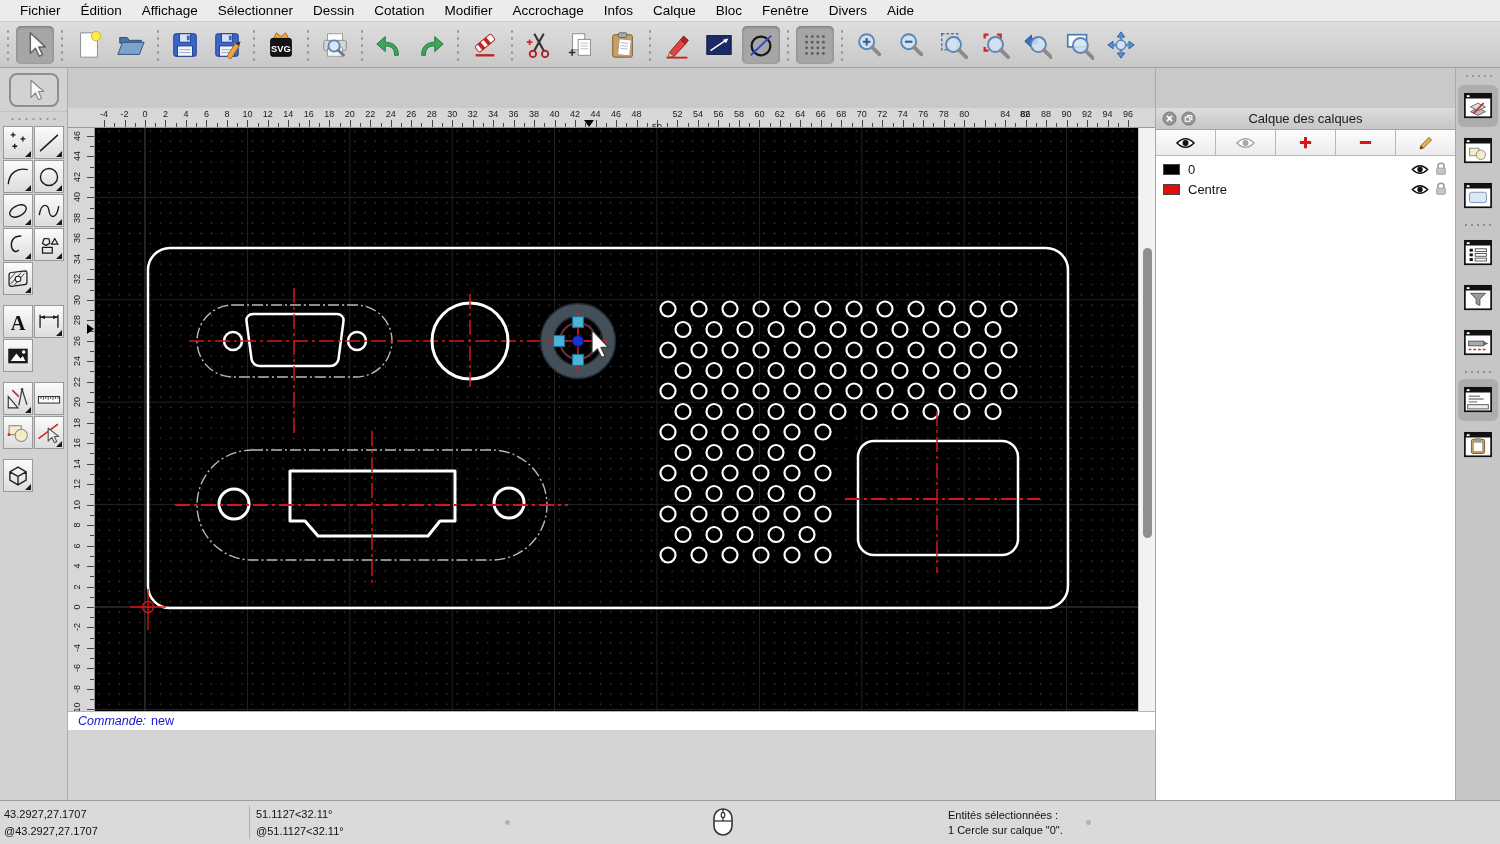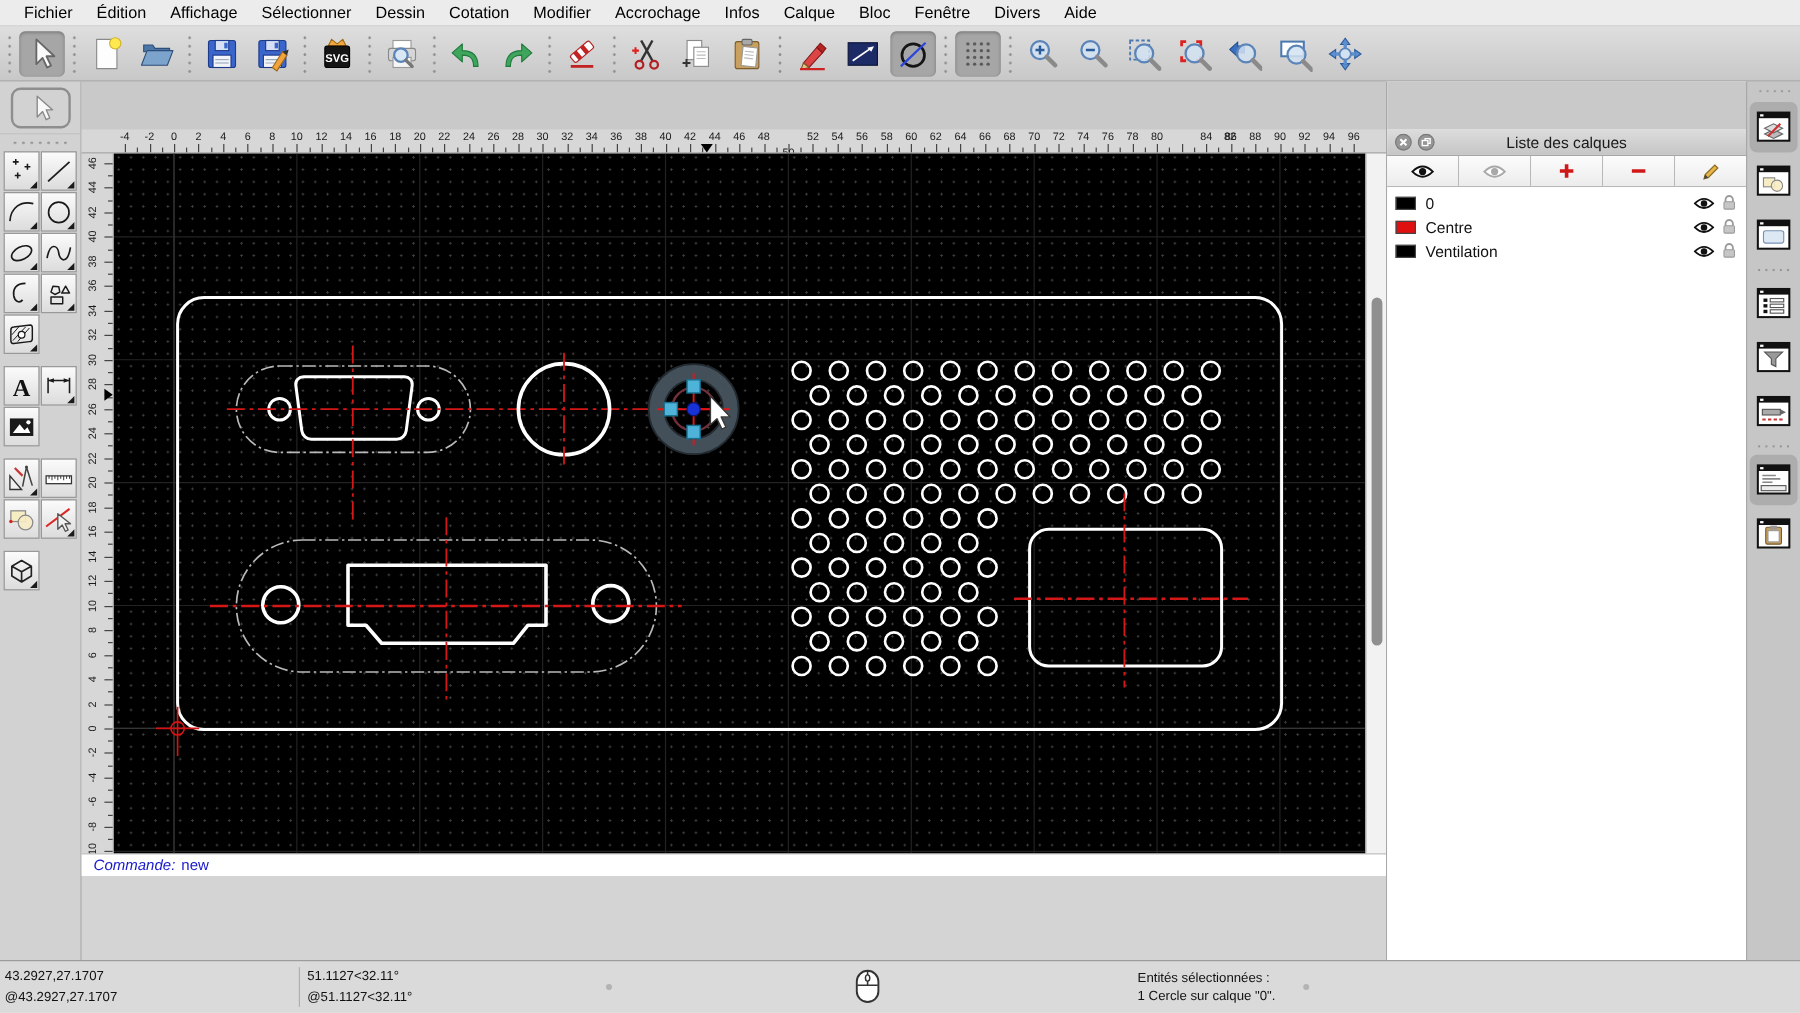--- a/index.html
+++ b/index.html
@@ -1111,21 +1111,21 @@
 
     <div class="panel-col">
       <div class="panel-spacer"></div>
       <div class="panel-header">
         <svg class="ph-btn ph-close" viewBox="0 0 16 16">
             <use href="#ic-close-circle"></use>
           </svg>
         <svg class="ph-btn ph-detach" viewBox="0 0 16 16">
             <use href="#ic-detach-circle"></use>
           </svg>
-        <span class="panel-title">Liste des calques</span>
+        <span class="panel-title">Calque des calques</span>
       </div>
       <div class="panel-toolbar">
         <div class="pt-cell">
             <svg width="21" height="14" viewBox="0 0 20 14">
               <use href="#ic-eye"></use>
             </svg>
           </div>
         <div class="pt-cell">
             <svg width="21" height="14" viewBox="0 0 20 14">
               <use href="#ic-eye-gray"></use>
@@ -1154,30 +1154,20 @@
             <svg width="18" height="13" viewBox="0 0 20 14">
               <use href="#ic-eye"></use>
             </svg>
             <svg width="14" height="14" viewBox="0 0 16 16" style="margin-right:7px">
               <use href="#ic-lock"></use>
             </svg>
           </div>
           <div class="lrow">
             <span class="lswatch" style="background:#e01010"></span>
             <span class="lname">Centre</span>
-            <svg width="18" height="13" viewBox="0 0 20 14">
-              <use href="#ic-eye"></use>
-            </svg>
-            <svg width="14" height="14" viewBox="0 0 16 16" style="margin-right:7px">
-              <use href="#ic-lock"></use>
-            </svg>
-          </div>
-          <div class="lrow">
-            <span class="lswatch" style="background:#000000"></span>
-            <span class="lname">Ventilation</span>
             <svg width="18" height="13" viewBox="0 0 20 14">
               <use href="#ic-eye"></use>
             </svg>
             <svg width="14" height="14" viewBox="0 0 16 16" style="margin-right:7px">
               <use href="#ic-lock"></use>
             </svg>
           </div>
         </div>
     </div>
 

